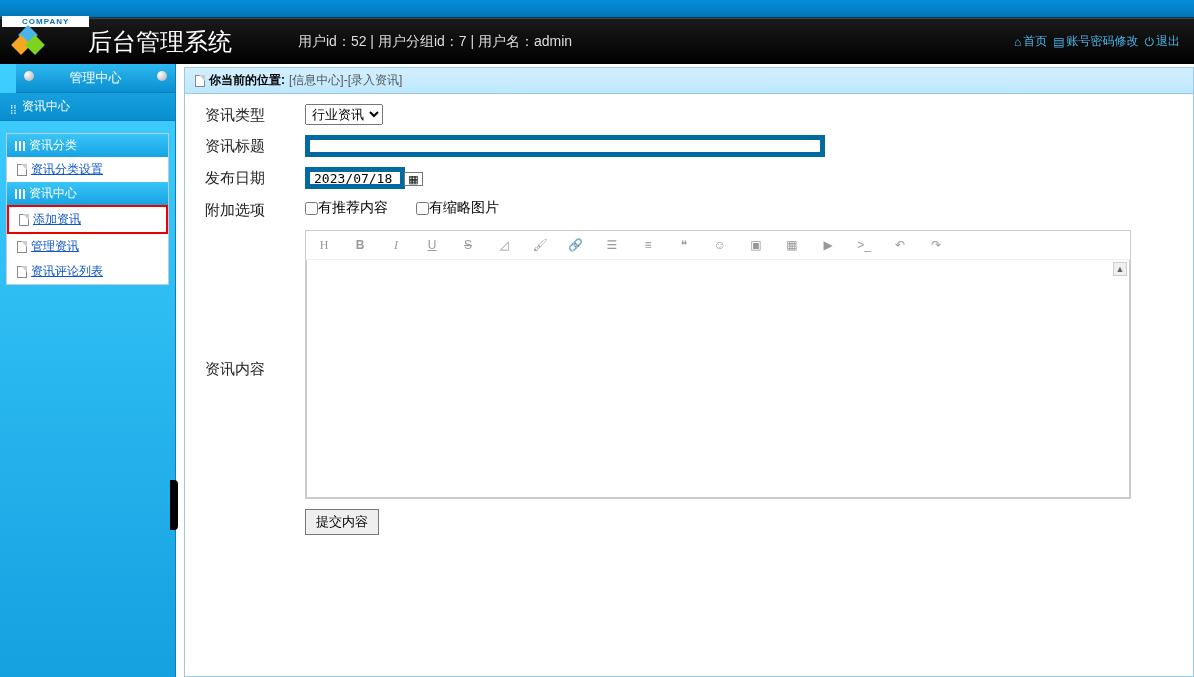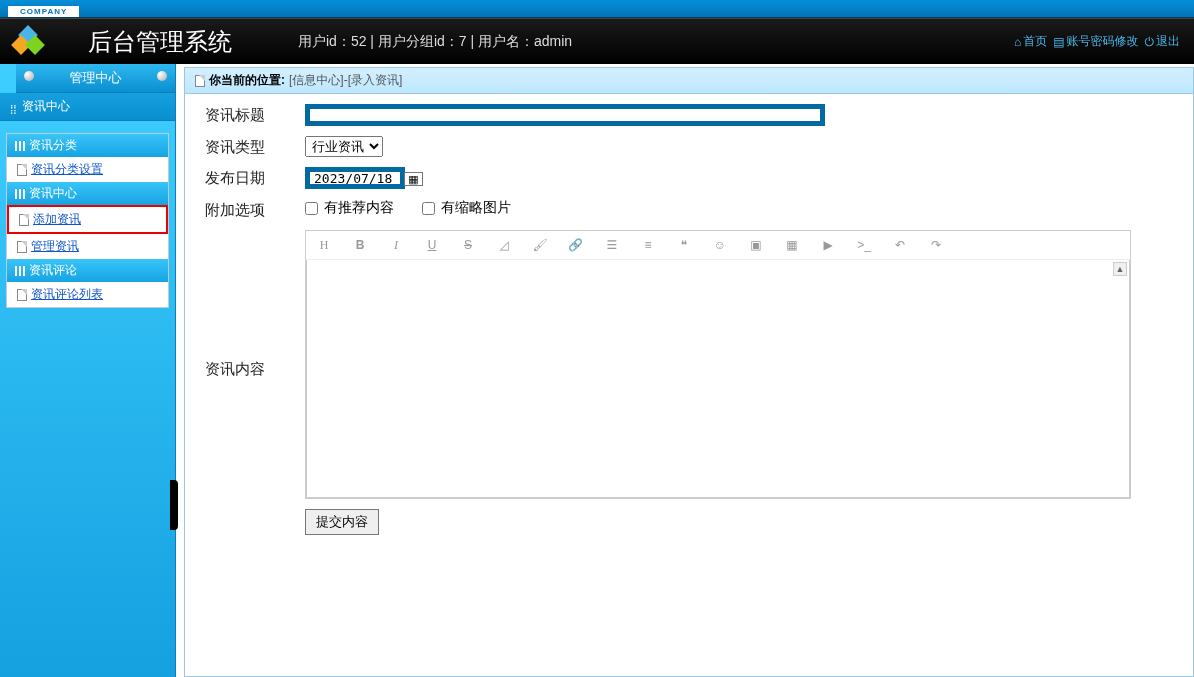--- a/index.html
+++ b/index.html
@@ -1,19 +1,19 @@
 <!DOCTYPE html>
 <html><head>
 <meta charset="utf-8">
 <style>
 * { margin: 0; padding: 0; box-sizing: border-box; }
 body { font-family: Arial, "Microsoft YaHei", sans-serif; font-size: 12px; background: #fff; width: 1194px; height: 677px; overflow: hidden; }
 
 .top-banner { background: linear-gradient(#058ed8, #0275b8); height: 18px; border-bottom: 1px solid #003b5c; }
-.company-badge { background: #fff; color: #0275b8; font-size: 8px; font-weight: bold; padding: 1px 12px; margin-left: 8px; position: relative; top: 3px; letter-spacing: 1px; }
+.company-badge { background: #fff; color: #0275b8; font-size: 8px; font-weight: bold; padding: 1px 20px; margin-left: 2px; position: relative; top: 13px; letter-spacing: 1px; }
 
 .header { background: linear-gradient(#1a1a1a, #000); height: 46px; display: flex; align-items: center; padding: 0 14px; color: #fff; border-top: 1px solid #444; gap: 36px; }
 .logo-cube { width: 28px; height: 28px; position: relative; margin-right: 10px; }
 .logo-cube span { position: absolute; width: 14px; height: 14px; }
 .logo-cube .c1 { background: #4bb4e6; left: 7px; top: 0; transform: rotate(45deg); }
 .logo-cube .c2 { background: #f5a623; left: 0; top: 10px; transform: rotate(45deg); }
 .logo-cube .c3 { background: #7ed321; left: 14px; top: 10px; transform: rotate(45deg); }
 .header-title { font-size: 24px; font-weight: normal; margin-right: 30px; }
 .header-info { font-size: 14px; color: #ddd; }
 .header-links { margin-left: auto; display: flex; gap: 6px; font-size: 12px; }
@@ -49,21 +49,21 @@
 .breadcrumb-bar .bold { font-weight: bold; }
 .breadcrumb-bar .path { color: #555; }
 
 .form-area { padding: 10px 20px; }
 .form-row { display: flex; align-items: flex-start; margin-bottom: 10px; }
 .form-label { width: 100px; font-size: 15px; color: #222; padding-top: 2px; }
 .form-control { flex: 1; }
 .form-control select { font-size: 13px; padding: 1px 2px; }
 .form-control input[type=text] { width: 520px; border: 5px solid #0369a1; padding: 2px 4px; font-size: 13px; height: 22px; }
 .checkbox-group { display: flex; gap: 28px; align-items: center; font-size: 14px; }
-.checkbox-group label { display: flex; align-items: center; gap: 6px; }
+.checkbox-group label { display: flex; align-items: center; }
 
 .editor-wrap { border: 1px solid #ccc; width: 826px; }
 .editor-toolbar { background: #fff; border-bottom: 1px solid #eee; padding: 6px 10px; display: flex; gap: 20px; align-items: center; color: #999; }
 .editor-toolbar .tb { width: 16px; height: 16px; display: flex; align-items: center; justify-content: center; cursor: pointer; }
 .editor-area { width: 100%; height: 238px; border: 1px solid #ccc; border-top: none; resize: none; font-size: 13px; padding: 4px; background: #fff; position: relative; }
 .editor-scroll { position: absolute; right: 2px; top: 2px; width: 14px; height: 14px; background: #f0f0f0; border: 1px solid #ccc; display: flex; align-items: center; justify-content: center; }
 .form-row.content-row .form-label { padding-top: 130px; }
 
 .submit-btn { background: #efefef; border: 1px solid #767676; padding: 3px 10px; font-size: 13px; cursor: pointer; }
 
@@ -121,53 +121,49 @@
           <span>资讯中心</span>
         </div>
         <div class="sidebar-item highlighted">
           <span class="doc-icon"></span>
           <a href="#">添加资讯</a>
         </div>
         <div class="sidebar-item">
           <span class="doc-icon"></span>
           <a href="#">管理资讯</a>
         </div>
-        <div class="sidebar-group-head">
-          <span class="bar-icon"></span>
-          <span>资讯评论</span>
-        </div>
         <div class="sidebar-item">
           <span class="doc-icon"></span>
           <a href="#">资讯评论列表</a>
         </div>
       </div>
   </div>
 
   <div class="content">
 
     <div class="content-body">
       <div class="breadcrumb-bar">
         <span class="doc-icon"></span>
         <span class="bold">你当前的位置:</span>
         <span class="path">[信息中心]-[录入资讯]</span>
       </div>
 
       <div class="form-area">
 
         <div class="form-row">
+          <div class="form-label">资讯类型</div>
+          <div class="form-control">
+            <select id="type-select"><option>行业资讯</option></select>
+          </div>
+        </div>
+
+        <div class="form-row">
           <div class="form-label">资讯标题</div>
           <div class="form-control">
             <input type="text" value="" style="">
-          </div>
-        </div>
-
-        <div class="form-row">
-          <div class="form-label">资讯类型</div>
-          <div class="form-control">
-            <select id="type-select"><option>行业资讯</option></select>
           </div>
         </div>
 
         <div class="form-row">
           <div class="form-label">发布日期</div>
           <div class="form-control">
             <input type="text" style="width: 100px; font-family: monospace;" value="2023/07/18"> <span style="border:1px solid #767676;padding:0 3px;font-size:11px;margin-left:-4px">▦</span>
           </div>
         </div>
 

